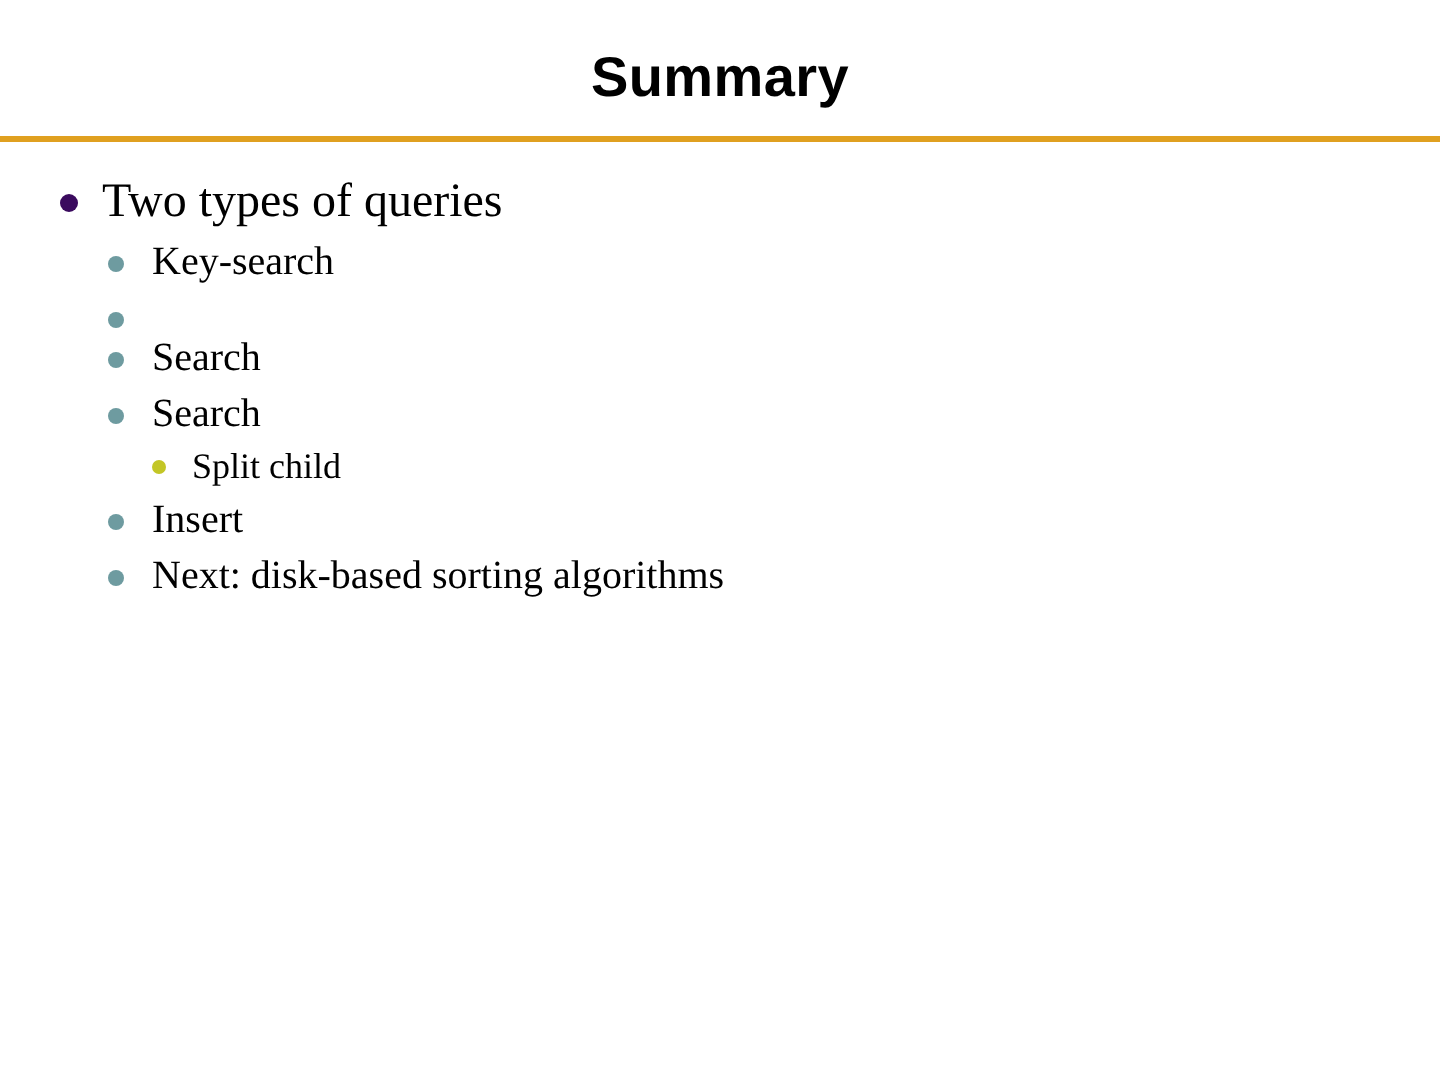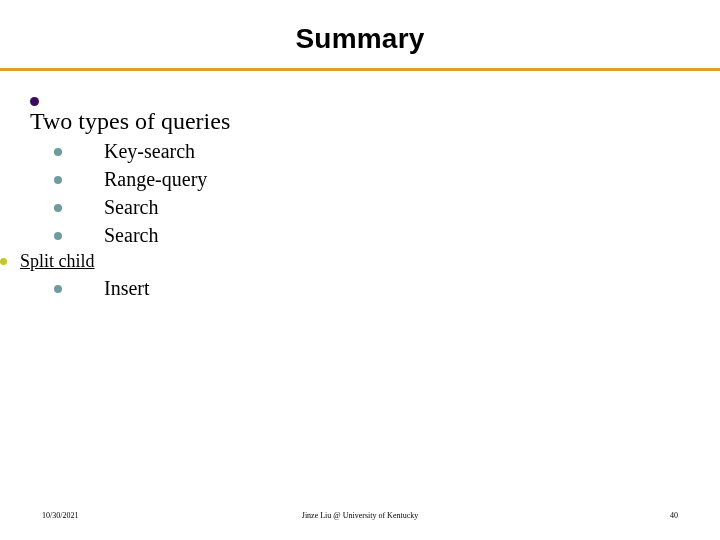--- a/index.html
+++ b/index.html
@@ -70,58 +70,56 @@
   .bullet-text {
     flex: 0 1 auto;
     white-space: nowrap;
   }
 
   
   .lvl1 {
     padding-left: 30px;
     margin-top: 2px;
     margin-bottom: 1px;
-    flex-direction: column;
   }
   .lvl1 .bullet-mark {
     width: 9px;
     height: 9px;
     background: #3a0a5e;
     margin-top: 11px;
     margin-right: 12px;
   }
   .lvl1 .bullet-text {
     font-size: 24px;
     line-height: 30px;
   }
 
   
   .lvl2 {
     padding-left: 54px;
     margin-top: 2px;
     margin-bottom: 1px;
-    gap: 28px;
   }
   .lvl2 .bullet-mark {
     width: 8px;
     height: 8px;
     background: #6e9ba0;
     margin-top: 10px;
     margin-right: 14px;
   }
   .lvl2 .bullet-text {
     font-size: 20px;
     line-height: 26px;
   }
 
   
   .lvl3 {
+    padding-left: 76px;
     margin-top: 0;
     margin-bottom: 1px;
-    text-decoration: underline;
   }
   .lvl3 .bullet-mark {
     width: 7px;
     height: 7px;
     background: #c3c626;
     margin-top: 9px;
     margin-right: 13px;
   }
   .lvl3 .bullet-text {
     font-size: 18px;
@@ -187,21 +185,20 @@
       <span class="bullet-text">Two types of queries</span>
     </div>
 
     <div class="bullet-row lvl2">
       <span class="bullet-mark" style="background: rgb(110, 155, 160);"></span>
       <span class="bullet-text">Key-search</span>
     </div>
 
     <div class="bullet-row lvl2">
       <span class="bullet-mark" style="background: rgb(110, 155, 160);"></span>
-      <span class="bullet-text">Range-query</span>
     </div>
 
 
     <div class="bullet-row lvl2">
       <span class="bullet-mark" style="background: rgb(110, 155, 160);"></span>
       <span class="bullet-text">Search</span>
     </div>
 
     <div class="bullet-row lvl2">
       <span class="bullet-mark" style="background: rgb(110, 155, 160);"></span>
@@ -213,22 +210,21 @@
       <span class="bullet-text">Split child</span>
     </div>
 
     <div class="bullet-row lvl2">
       <span class="bullet-mark" style="background: rgb(110, 155, 160);"></span>
       <span class="bullet-text">Insert</span>
     </div>
 
 
 
+    <div class="bullet-row lvl2">
+      <span class="bullet-mark" style="background: rgb(110, 155, 160);"></span>
+      <span class="bullet-text">Next: disk-based sorting algorithms</span>
+    </div>
 
   </div>
 
-  <div class="footer">
-    <div class="footer-date">10/30/2021</div>
-    <div class="footer-center">Jinze Liu @ University of Kentucky</div>
-    <div class="footer-page">40</div>
-  </div>
 
 </div>
 
 </body></html>

